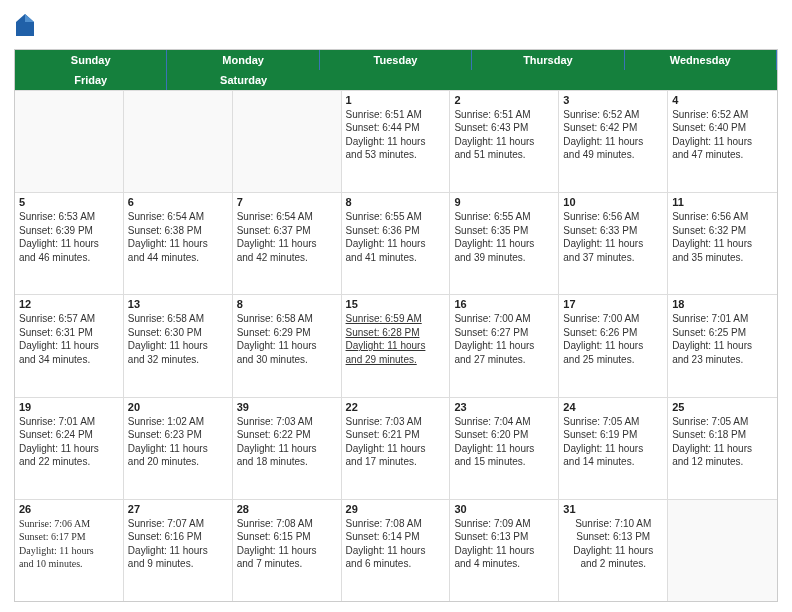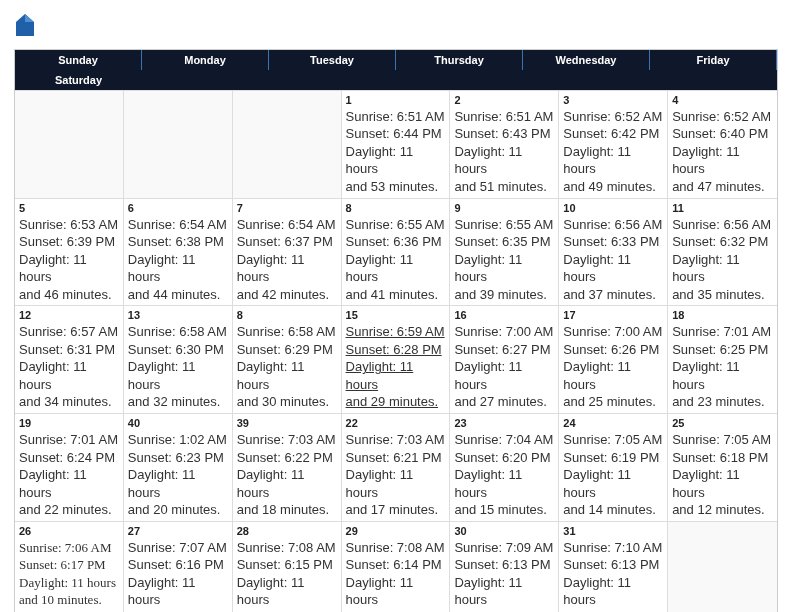--- a/index.html
+++ b/index.html
@@ -54,22 +54,22 @@
       color: #555;
     }
     .calendar {
       flex: 1;
       display: flex;
       flex-direction: column;
       border: 1px solid #ccc;
     }
     .cal-header {
       display: grid;
-      grid-template-columns: repeat(6, 1fr);
-      background: #0f172a;
+      grid-template-columns: repeat(5, 1fr);
+      background: #15803d;
     }
     .cal-header-cell {
       color: #fff;
       font-size: 11px;
       font-weight: bold;
       text-align: center;
       padding: 4px 2px;
       border-right: 1px solid #3a72b8;
     }
     .cal-header-cell:last-child { border-right: none; }
@@ -94,21 +94,21 @@
     }
     .cal-cell:last-child { border-right: none; }
     .cal-cell.empty { background: #f9f9f9; }
     .day-number {
       font-size: 11px;
       font-weight: bold;
       color: #222;
       margin-bottom: 2px;
     }
     .cell-text {
-      font-size: 13px;
+      font-size: 10px;
       color: #333;
       line-height: 1.35;
     }
   </style>
 </head>
 <body>
 
 <div class="page">
   <div class="header">
     <div class="logo">
@@ -277,21 +277,21 @@
         </div>
         <div class="cal-row">
           <div class="cal-cell">
             <div class="day-number">19</div>
             <div class="cell-text" style="white-space: pre-line;">Sunrise: 7:01 AM
 Sunset: 6:24 PM
 Daylight: 11 hours
 and 22 minutes.</div>
           </div>
           <div class="cal-cell">
-            <div class="day-number">40</div>
+            <div class="day-number">20</div>
             <div class="cell-text" style="white-space: pre-line;">Sunrise: 1:02 AM
 Sunset: 6:23 PM
 Daylight: 11 hours
 and 20 minutes.</div>
           </div>
           <div class="cal-cell">
             <div class="day-number">39</div>
             <div class="cell-text" style="white-space: pre-line;">Sunrise: 7:03 AM
 Sunset: 6:22 PM
 Daylight: 11 hours
@@ -357,21 +357,21 @@
           </div>
           <div class="cal-cell">
             <div class="day-number">30</div>
             <div class="cell-text" style="white-space: pre-line;">Sunrise: 7:09 AM
 Sunset: 6:13 PM
 Daylight: 11 hours
 and 4 minutes.</div>
           </div>
           <div class="cal-cell">
             <div class="day-number">31</div>
-            <div class="cell-text" style="white-space: pre-line;">Sunrise: 7:10 AM
+            <div class="cell-text" style="white-space: pre-line; text-align: center;">Sunrise: 7:10 AM
 Sunset: 6:13 PM
 Daylight: 11 hours
 and 2 minutes.</div>
           </div>
           <div class="cal-cell empty"></div>
         </div>
       </div>
   </div>
 </div>
 

